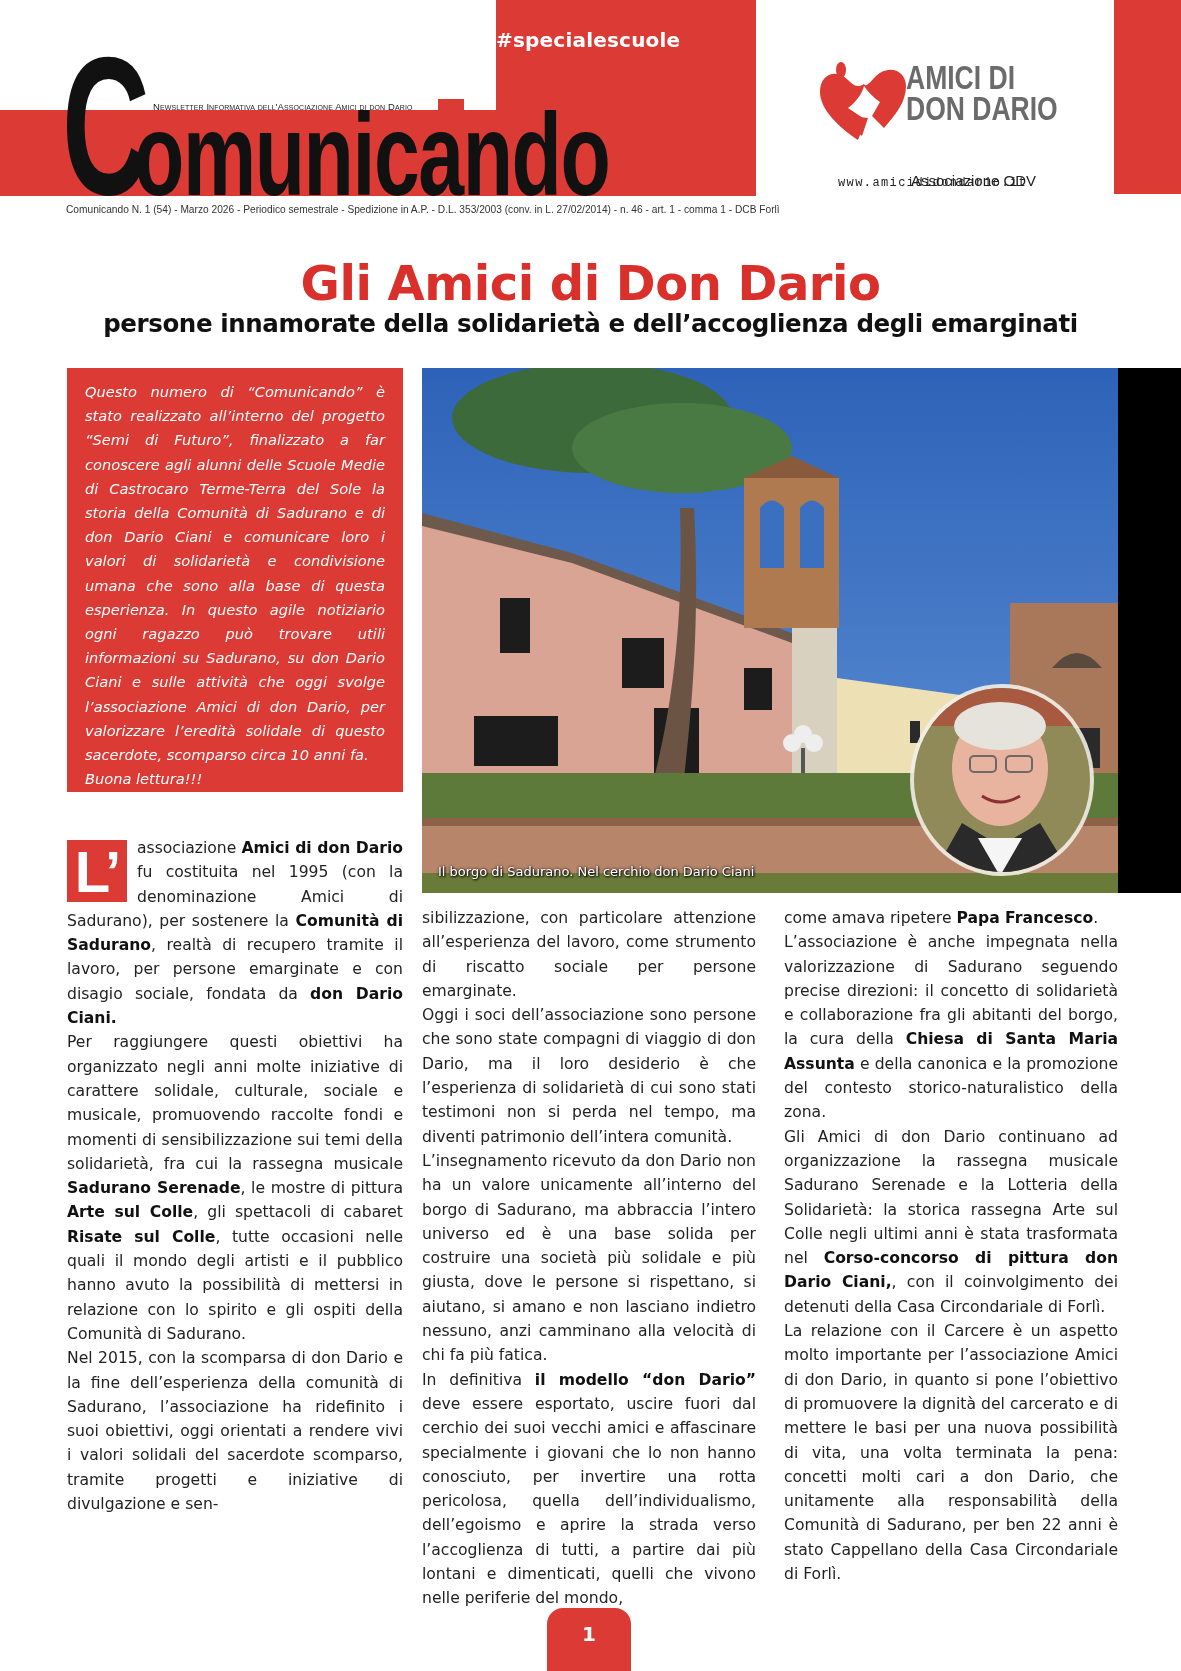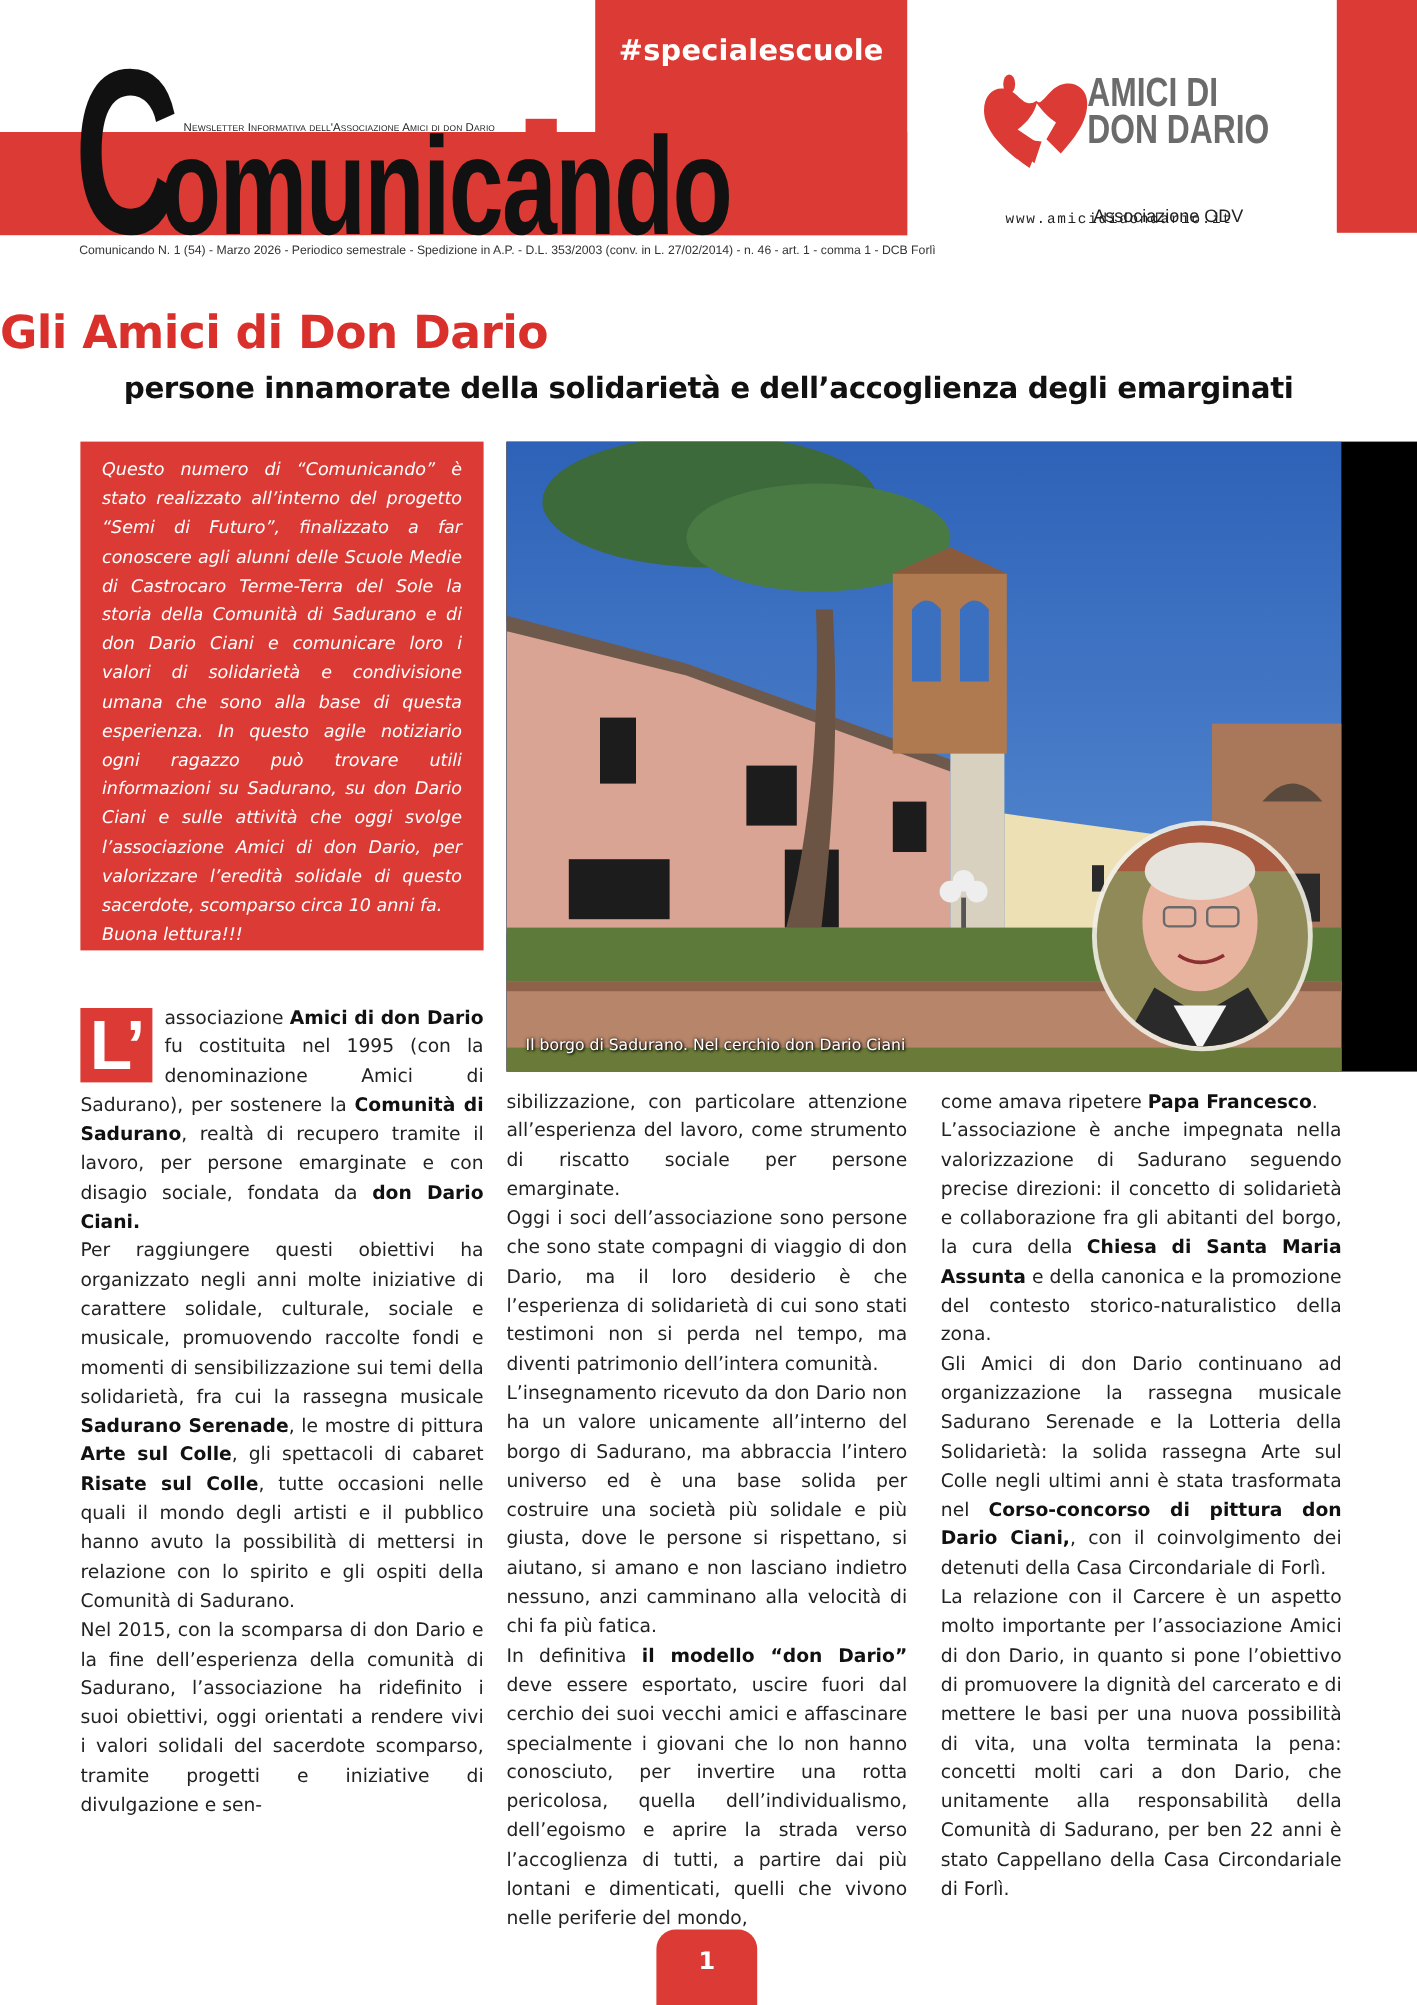--- a/index.html
+++ b/index.html
@@ -2,22 +2,22 @@
 <html><head>
 <meta charset="utf-8">
 <style>
   html, body { margin:0; padding:0; background:#ffffff; }
   body { width:1181px; height:1671px; position:relative; overflow:hidden;
          font-family:"DejaVu Sans", sans-serif; color:#222; }
   .red { background:#dc3a34; }
 
   
   .hashtag-block { position:absolute; left:496px; top:0; width:260px; height:196px; }
-  .hashtag { position:absolute; left:0; width:260px; top:28px; text-align:center;
-             color:#fff; font-size:24px; font-weight:bold; letter-spacing:0.2px; }
+  .hashtag { position:absolute; left:0; width:260px; top:28px; text-align:left;
+             color:#fff; font-size:20px; font-weight:bold; letter-spacing:0.2px; }
   .red-band { position:absolute; left:0; top:110px; width:756px; height:86px; }
   .right-strip { position:absolute; left:1114px; top:0; width:67px; height:194px; }
 
   .masthead-c { position:absolute; left:62px; top:54px; width:76px; height:146px;
                 font-family:"Liberation Sans", sans-serif; font-weight:bold;
                 font-size:196px; line-height:146px; color:#111;
                 transform:scaleX(0.62); transform-origin:left top; letter-spacing:-4px; }
   .masthead-rest { position:absolute; left:134px; top:112px; height:86px;
                 font-family:"Liberation Sans", sans-serif; font-weight:bold;
                 font-size:116px; line-height:86px; color:#111;
@@ -34,22 +34,22 @@
   .logo-heart { position:absolute; left:0; top:0; width:90px; height:84px; }
   .logo-title { position:absolute; left:88px; top:4px; font-family:"Liberation Sans", sans-serif;
                 font-weight:bold; color:#6b6b6b; font-size:34px; line-height:31px;
                 transform:scaleX(0.78); transform-origin:left top; white-space:nowrap; }
   .logo-sub { position:absolute; left:93px; top:70px; font-family:"Liberation Sans", sans-serif;
               font-size:15px; color:#222; white-space:nowrap;margin-top:44px; }
   .website { position:absolute; left:826px; top:176px; font-family:Liberation Mono, monospace;
              font-size:12px; color:#222; letter-spacing:1.4px;margin-left:12px; }
 
   
-  .headline { position:absolute; left:0; width:1181px; top:255px; 
-              color:#d9302b; font-size:38px; font-weight:bold; font-family:"DejaVu Sans", sans-serif;
+  .headline { position:absolute; left:0; width:1181px; top:255px; text-align:center;
+              color:#d9302b; font-size:48px; font-weight:bold; font-family:"DejaVu Sans", sans-serif;
               letter-spacing:-0.5px; }
   .subheadline { position:absolute; left:0; width:1181px; top:309px; text-align:center;
                  color:#111; font-size:24.5px; font-weight:bold; font-family:"DejaVu Sans", sans-serif;
                  letter-spacing:-0.4px; }
 
   
   .intro-box { position:absolute; left:67px; top:368px; width:336px; height:424px; }
   .intro-text { position:absolute; left:18px; top:12px; width:300px; color:#fff;
                 font-family:"DejaVu Sans", sans-serif; font-style:italic; font-weight:300;
                 font-size:14.6px; line-height:24.2px; text-align:justify; }
@@ -202,19 +202,19 @@
 <div class="col col2">
   <p>sibilizzazione, con particolare attenzione all’esperienza del lavoro, come strumento di riscatto sociale per persone emarginate.</p>
   <p>Oggi i soci dell’associazione sono persone che sono state compagni di viaggio di don Dario, ma il loro desiderio è che l’esperienza di solidarietà di cui sono stati testimoni non si perda nel tempo, ma diventi patrimonio dell’intera comunità.</p>
   <p>L’insegnamento ricevuto da don Dario non ha un valore unicamente all’interno del borgo di Sadurano, ma abbraccia l’intero universo ed è una base solida per costruire una società più solidale e più giusta, dove le persone si rispettano, si aiutano, si amano e non lasciano indietro nessuno, anzi camminano alla velocità di chi fa più fatica.</p>
   <p><span>In definitiva </span><b>il modello “don Dario”</b><span> deve essere esportato, uscire fuori dal cerchio dei suoi vecchi amici e affascinare specialmente i giovani che lo non hanno conosciuto, per invertire una rotta pericolosa, quella dell’individualismo, dell’egoismo e aprire la strada verso l’accoglienza di tutti, a partire dai più lontani e dimenticati, quelli che vivono nelle periferie del mondo,</span></p>
 </div>
 
 <div class="col col3">
   <p><span>come amava ripetere </span><b>Papa Francesco</b><span>.</span></p>
   <p><span>L’associazione è anche impegnata nella valorizzazione di Sadurano seguendo precise direzioni: il concetto di solidarietà e collaborazione fra gli abitanti del borgo, la cura della </span><b>Chiesa di Santa Maria Assunta</b><span> e della canonica e la promozione del contesto storico-naturalistico della zona.</span></p>
-  <p><span>Gli Amici di don Dario continuano ad organizzazione la rassegna musicale Sadurano Serenade e la Lotteria della Solidarietà: la solida rassegna Arte sul Colle negli ultimi anni è stata trasformata nel </span><b>Corso-concorso di pittura don Dario Ciani,</b><span>, con il coinvolgimento dei detenuti della Casa Circondariale di Forlì.</span></p>
+  <p><span>Gli Amici di don Dario continuano ad organizzazione la rassegna musicale Sadurano Serenade e la Lotteria della Solidarietà: la storica rassegna Arte sul Colle negli ultimi anni è stata trasformata nel </span><b>Corso-concorso di pittura don Dario Ciani,</b><span>, con il coinvolgimento dei detenuti della Casa Circondariale di Forlì.</span></p>
   <p>La relazione con il Carcere è un aspetto molto importante per l’associazione Amici di don Dario, in quanto si pone l’obiettivo di promuovere la dignità del carcerato e di mettere le basi per una nuova possibilità di vita, una volta terminata la pena: concetti molti cari a don Dario, che unitamente alla responsabilità della Comunità di Sadurano, per ben 22 anni è stato Cappellano della Casa Circondariale di Forlì.</p>
 </div>
 
 <div class="page-tab red">
   <div class="page-num">1</div>
 </div>
 
 </body></html>

